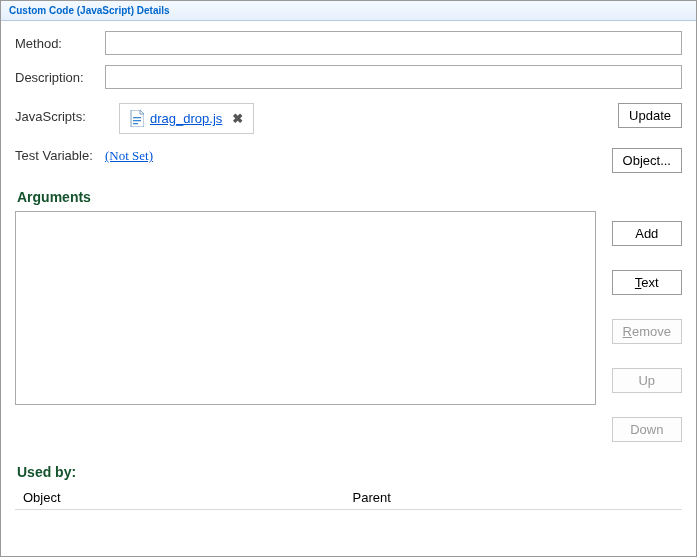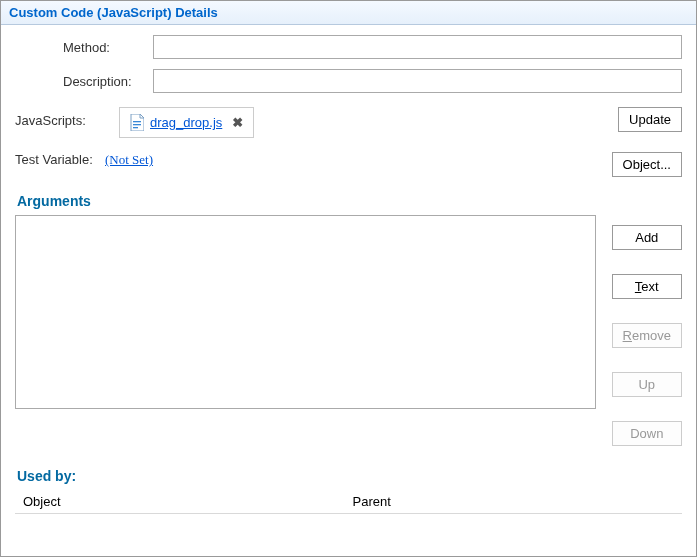--- a/index.html
+++ b/index.html
@@ -17,30 +17,29 @@
       height: 557px;
       border: 1px solid #999;
       background: #fff;
     }
     .panel-header {
       background: linear-gradient(to bottom, #f4f9ff, #e6f0fb);
       border-bottom: 1px solid #b6c9de;
       padding: 4px 8px;
       font-weight: bold;
       color: #0066cc;
-      font-size: 13px;
+      font-size: 10px;
     }
     .panel-body {
       padding: 10px 14px 0 14px;
     }
     .form-row {
       display: flex;
       align-items: center;
       margin-bottom: 10px;
-      margin-left: 48px;
     }
     .form-label {
       width: 90px;
       color: #333;
       font-size: 13px;
     }
     .text-input {
       flex: 1;
       height: 24px;
       border: 1px solid #aaa;
@@ -107,21 +106,21 @@
       color: #333;
     }
     .test-var-link {
       color: #0056d6;
       text-decoration: underline;
       cursor: pointer;
       font-family: Liberation Serif, serif;
     }
     .section-title {
       font-weight: bold;
-      color: #0369a1;
+      color: #14532d;
       font-size: 14px;
       margin-bottom: 6px;
       margin-left: 2px;
     }
     .arguments-area {
       display: flex;
       align-items: flex-start;
       margin-bottom: 22px;
     }
     .arguments-list {

